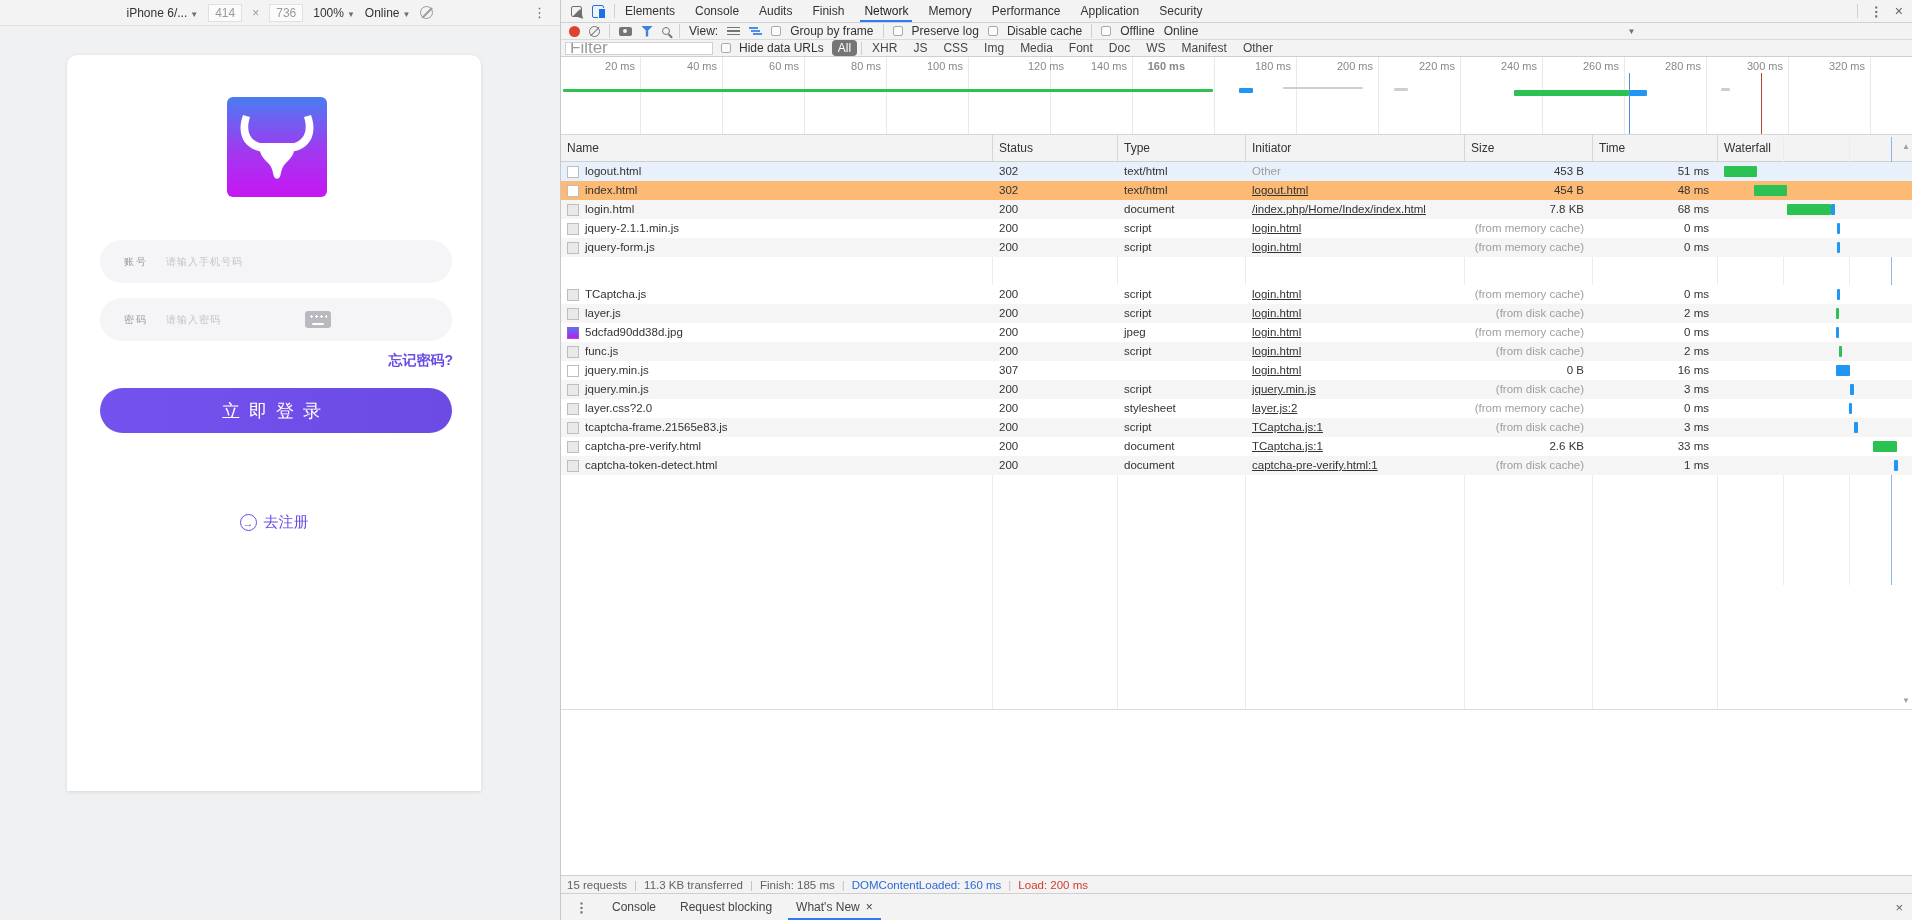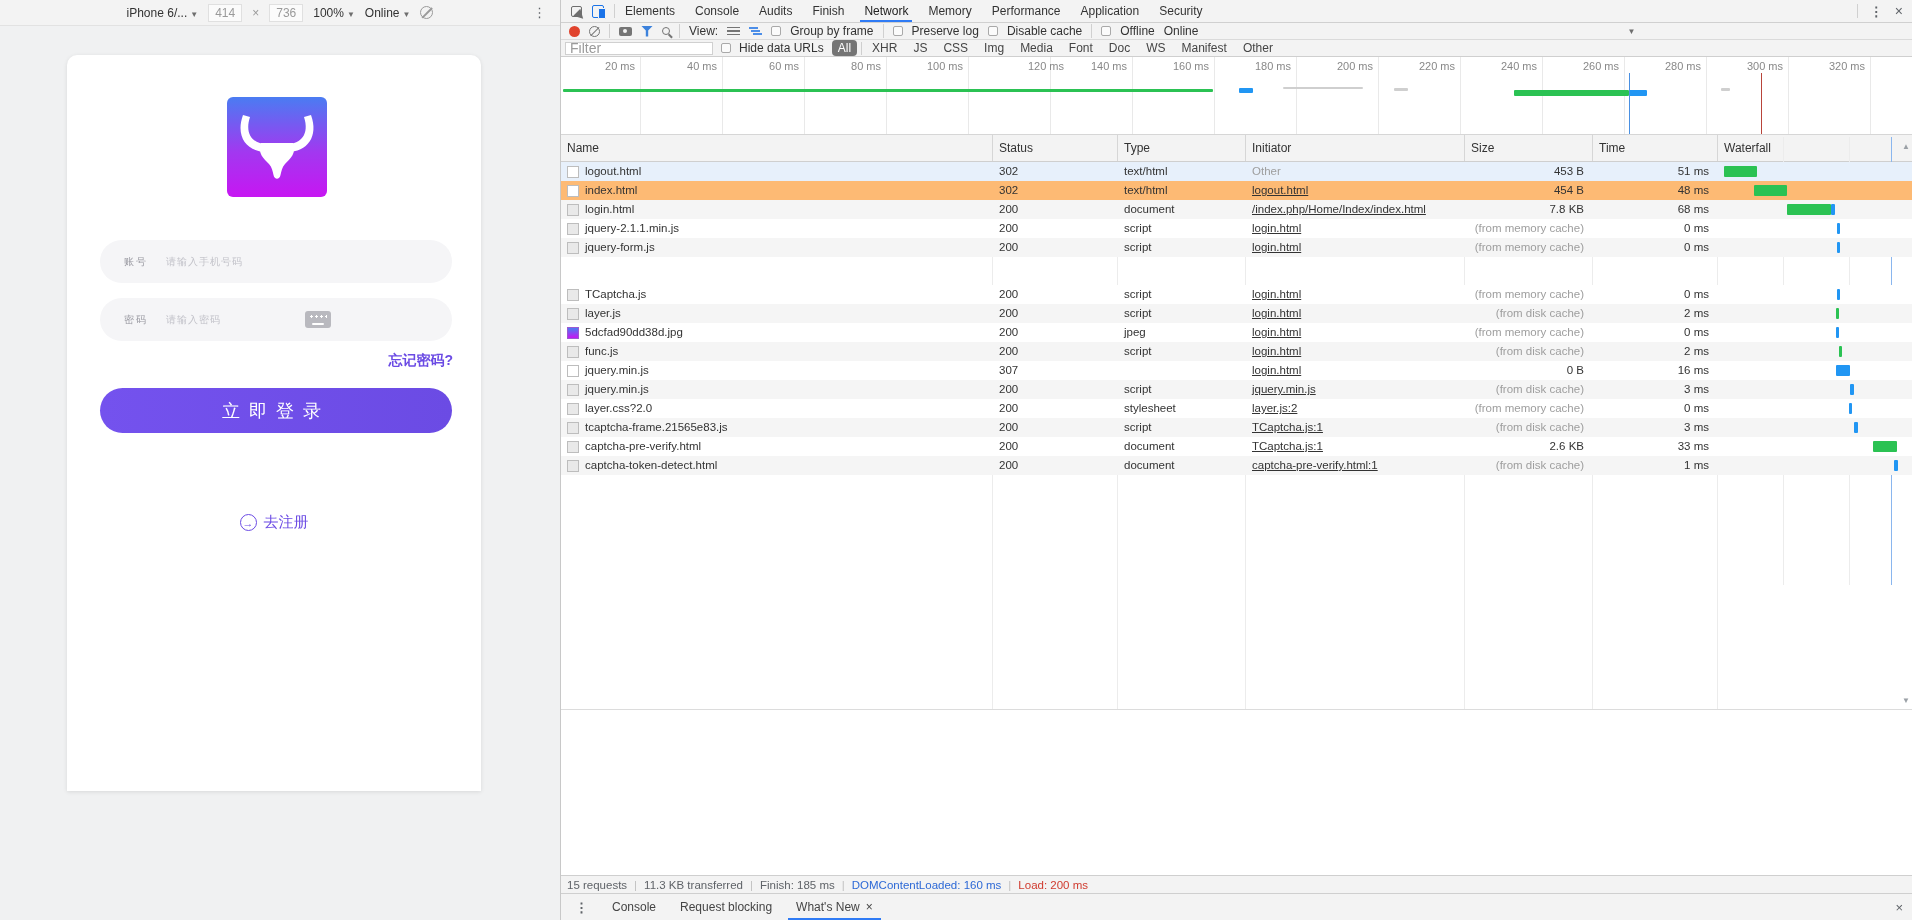--- a/index.html
+++ b/index.html
@@ -79,21 +79,21 @@
   .list-icon { width:13px; height:9px;
     background:linear-gradient(#757575 0 1.5px,transparent 1.5px 3.5px,#757575 3.5px 5px,transparent 5px 7px,#757575 7px 8.5px,transparent 8.5px); }
   .wf-icon { width:13px; height:9px; position:relative; }
   .wf-icon::before { content:""; position:absolute; left:0; top:0; width:9px; height:2px; background:#4c8ee8;
     box-shadow:2px 3px 0 #4c8ee8, 4px 6px 0 #4c8ee8; }
   .cb { width:10px; height:10px; border:1px solid #a9a9a9; background:#fbfbfb; border-radius:2px; display:inline-block; }
   .tb-label { color:#333; }
 
   #dt-filterbar { position:absolute; left:0; top:40px; width:1352px; height:17px; background:#f3f3f3;
     border-bottom:1px solid #cfcfcf; display:flex; align-items:center; gap:8px; padding:0 4px; }
-  #filter-input { width:148px; height:13px; border:1px solid #d0d0d0; background:#fff; font-size:14px;
+  #filter-input { width:148px; height:13px; border:1px solid #d0d0d0; background:#fff; font-size:17px;
     padding:0 4px; color:#333; font-family:"Liberation Sans",sans-serif; }
   #filter-input::placeholder { color:#9a9a9a; }
   .type-pill { padding:1px 6px; border-radius:4px; color:#454545; }
   .type-pill.sel { background:#757575; color:#fff; }
   #type-list { display:flex; align-items:center; gap:4px; }
   .filtersep { width:1px; height:13px; background:#cfcfcf; }
 
   #dt-overview { position:absolute; left:0; top:57px; width:1352px; height:78px; background:#fff;
     border-bottom:1px solid #d6d6d6; overflow:hidden; }
   .ov-grid { position:absolute; top:0; bottom:0; width:1px; background:#e9e9e9; }
@@ -279,21 +279,21 @@
         <div class="ov-label" style="left: 243px;">60 ms</div>
         <div class="ov-grid" style="left: 325px;"></div>
         <div class="ov-label" style="left: 325px;">80 ms</div>
         <div class="ov-grid" style="left: 407px;"></div>
         <div class="ov-label" style="left: 407px;">100 ms</div>
         <div class="ov-grid" style="left: 489px;"></div>
         <div class="ov-label" style="left: 508px;">120 ms</div>
         <div class="ov-grid" style="left: 571px;"></div>
         <div class="ov-label" style="left: 571px;">140 ms</div>
         <div class="ov-grid" style="left: 653px;"></div>
-        <div class="ov-label" style="left: 653px;">160 ms</div>
+        <div class="ov-label" style="left: 629px; font-weight: bold;">160 ms</div>
         <div class="ov-grid" style="left: 735px;"></div>
         <div class="ov-label" style="left: 735px;">180 ms</div>
         <div class="ov-grid" style="left: 817px;"></div>
         <div class="ov-label" style="left: 817px;">200 ms</div>
         <div class="ov-grid" style="left: 899px;"></div>
         <div class="ov-label" style="left: 899px;">220 ms</div>
         <div class="ov-grid" style="left: 981px;"></div>
         <div class="ov-label" style="left: 981px;">240 ms</div>
         <div class="ov-grid" style="left: 1063px;"></div>
         <div class="ov-label" style="left: 1063px;">260 ms</div>

